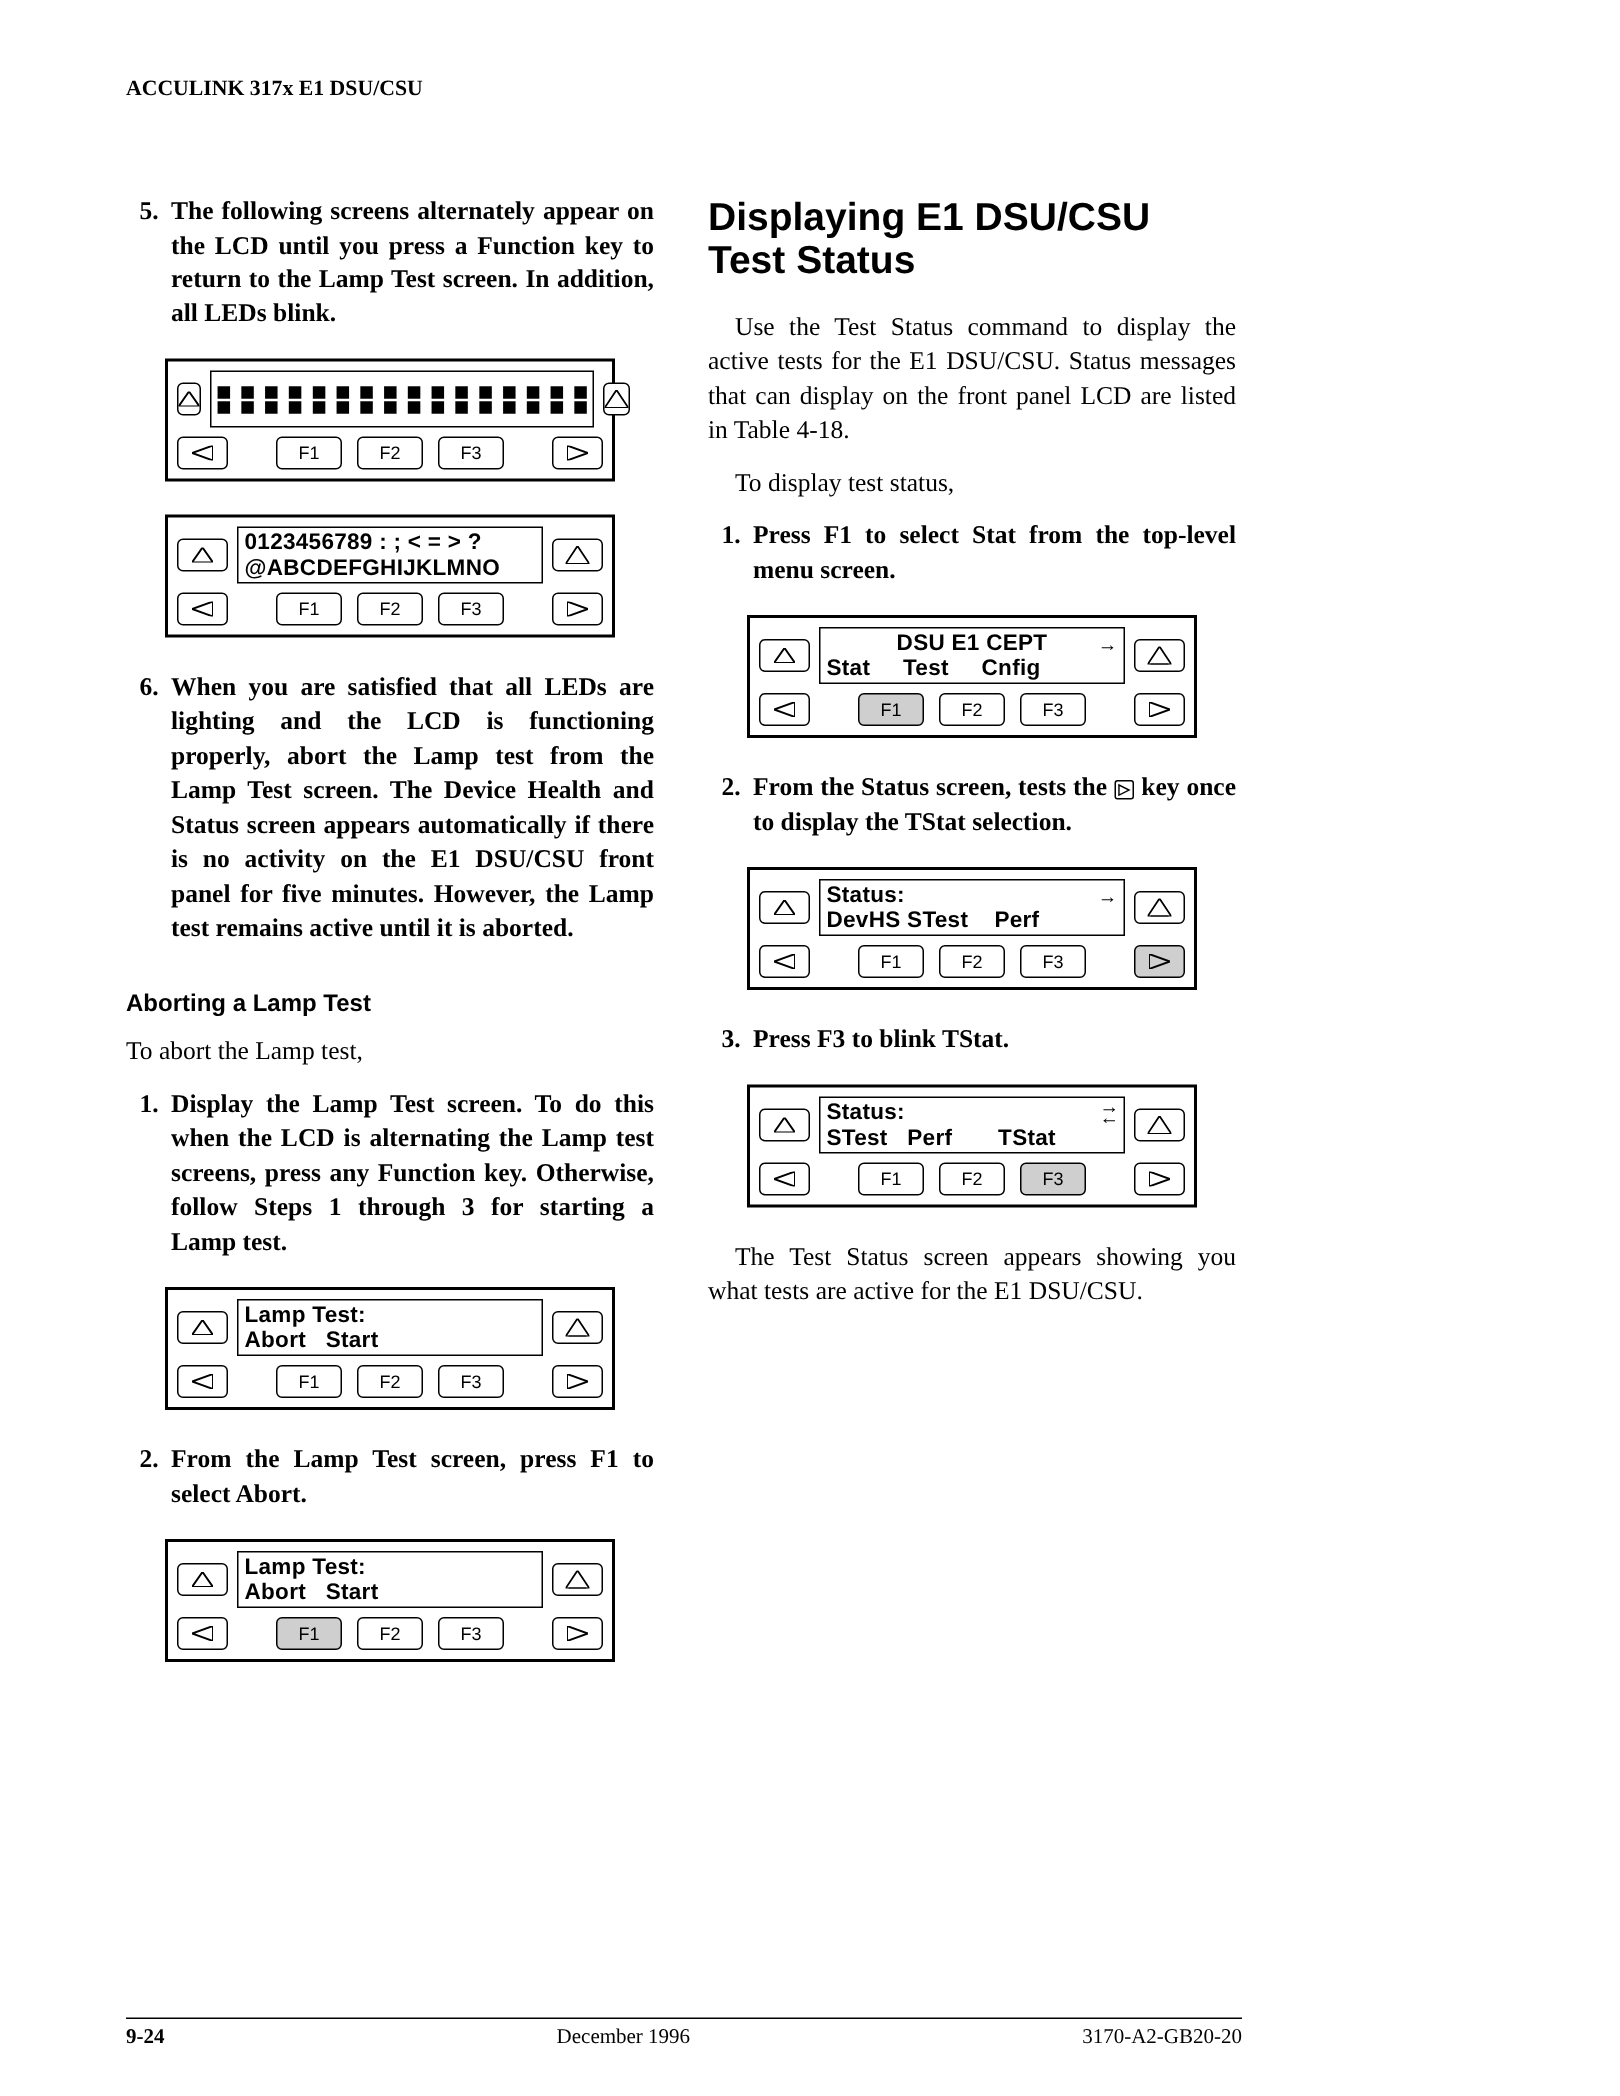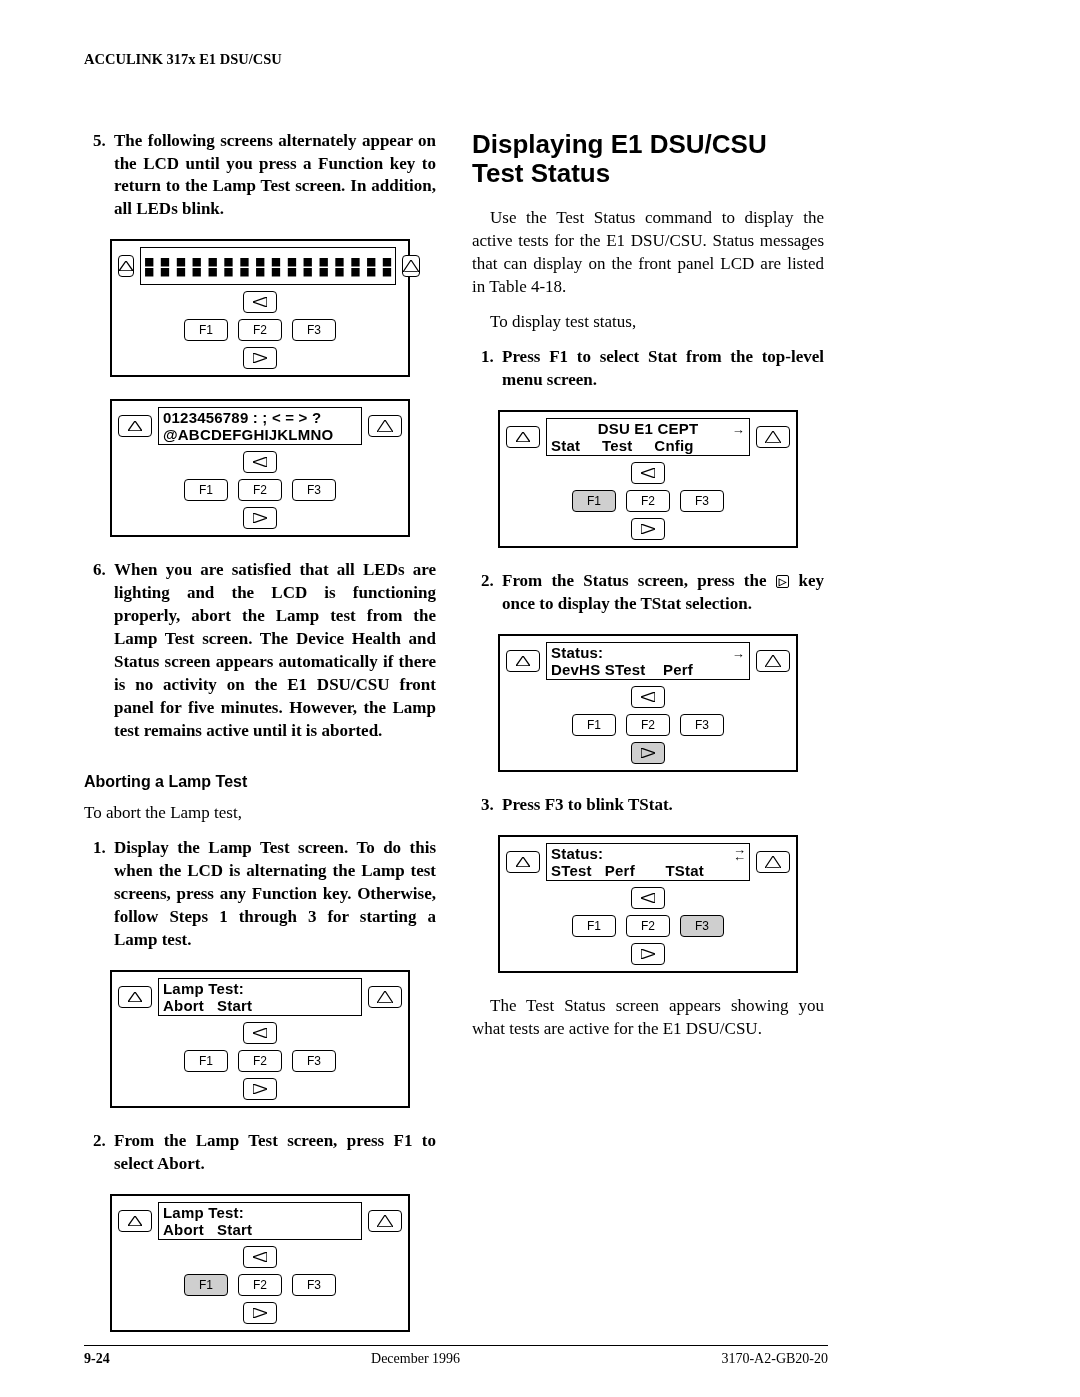--- a/index.html
+++ b/index.html
@@ -52,21 +52,21 @@
     width: 300px;
     padding: 6px 6px 6px 6px;
     font-family: Arial, Helvetica, sans-serif;
   }
   .lcd-row {
     display: flex;
     align-items: center;
     justify-content: space-between;
     gap: 6px;
   }
-  .lcd-row + .lcd-row { margin-top: 6px; flex-direction: column; }
+  .lcd-row + .lcd-row { margin-top: 6px; }
   .lcd-key {
     border: 1.5px solid #000;
     border-radius: 4px;
     height: 22px;
     display: flex;
     align-items: center;
     justify-content: center;
     font-size: 12px;
     background: #fff;
   }
@@ -390,21 +390,21 @@
               <svg class="tri" width="14" height="10">
                   <polygon points="0,0 14,5 0,10" fill="none" stroke="#000" stroke-width="1.3"></polygon>
                 </svg>
             </div>
           </div>
         </div>
       </div>
 
       <ol class="steps" start="2">
         <li>
-          <span>From the Status screen, press the </span><span class="inline-key">▷</span><span> key once to display the TStat selection.</span>
+          <span>From the Status screen, tests the </span><span class="inline-key">▷</span><span> key once to display the TStat selection.</span>
         </li>
       </ol>
 
       <div class="lcd-wrap">
         <div class="lcd">
           <div class="lcd-row">
             <div class="lcd-key kw">
               <svg class="tri" width="14" height="10">
                   <polygon points="7,0 14,10 0,10" fill="none" stroke="#000" stroke-width="1.3"></polygon>
                 </svg>

